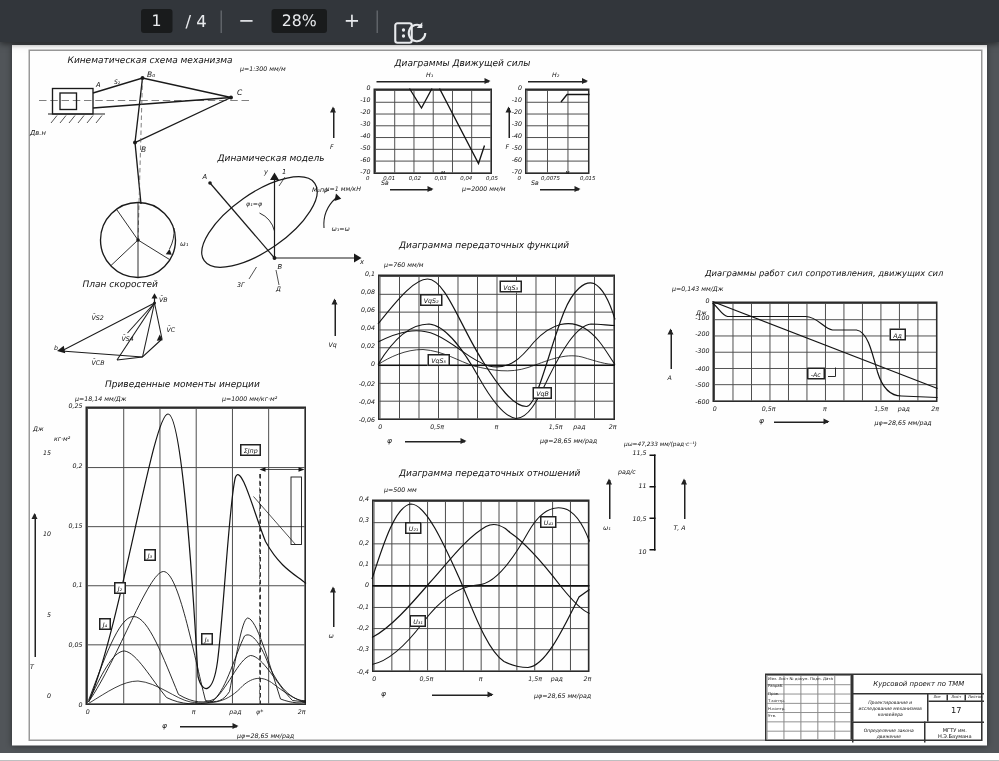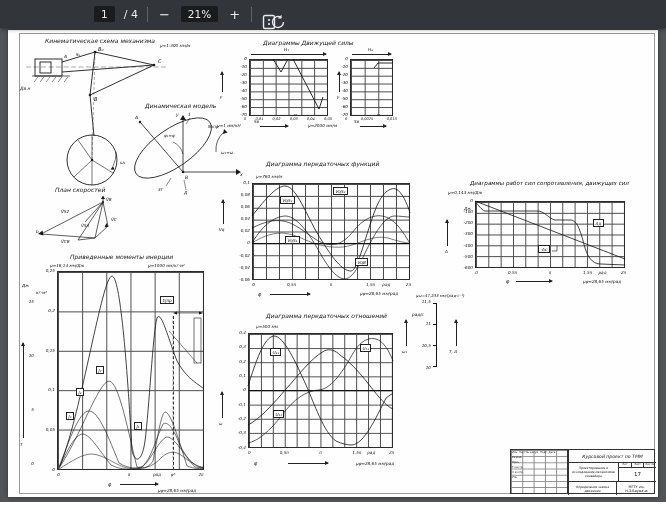--- a/index.html
+++ b/index.html
@@ -68,21 +68,21 @@
 </style>
 </head>
 <body>
 
 <div class="toolbar">
   <div class="tb-group">
     <span class="tb-pagebox">1</span>
     <span>/ 4</span>
     <span class="tb-sep"></span>
     <span class="tb-btn">−</span>
-    <span class="tb-zoombox">21%</span>
+    <span class="tb-zoombox">28%</span>
     <span class="tb-btn">+</span>
     <span class="tb-sep"></span>
     <span>
       <svg class="tb-icon" viewBox="0 0 16 16">
         <rect x="2.5" y="1.5" width="11" height="13" rx="1.5" fill="none" stroke="#e8eaed" stroke-width="1.4"></rect>
         <circle cx="8" cy="6" r="1.1" fill="#e8eaed"></circle>
           <circle cx="8" cy="10" r="1.1" fill="#e8eaed"></circle>
       </svg>
     </span>
     <span>

